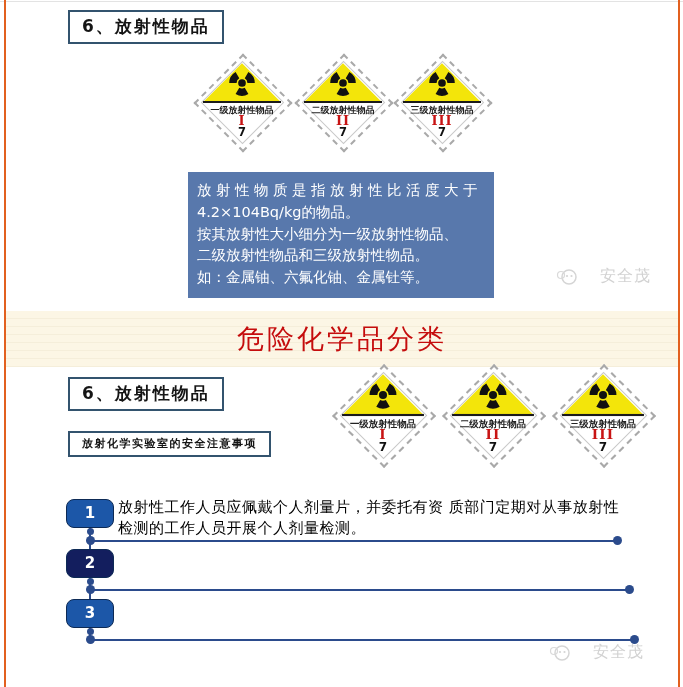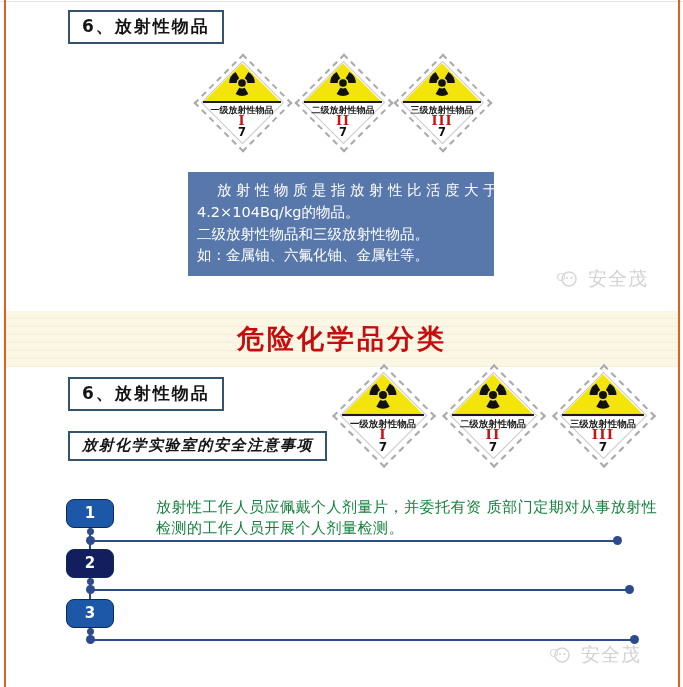--- a/index.html
+++ b/index.html
@@ -8,21 +8,21 @@
   .border-top{position:absolute;top:1px;left:0;right:0;height:1px;background:#e3e3e3;}
   .border-left{position:absolute;top:0;bottom:0;left:4px;width:2px;background:#e2601f;}
   .border-right{position:absolute;top:0;bottom:0;right:3px;width:2px;background:#e2601f;}
 
   
   .header-box{position:absolute;background:#fff;border:2px solid #33536e;
               padding:3px 12px 4px;font-size:17px;font-weight:700;color:#151515;
               letter-spacing:2px;white-space:nowrap;}
   .hb1{left:68px;top:10px;}
   .hb2{left:68px;top:377px;}
-  .hb3{left:68px;top:431px;font-size:15px;letter-spacing:1.5px;font-style:italic;}
+  .hb3{left:68px;top:431px;font-size:11px;letter-spacing:1.5px;}
 
   
   .diamond{position:absolute;width:98px;height:98px;}
   .d-dash{position:absolute;left:15px;top:15px;width:66px;height:66px;
           transform:rotate(45deg);border:2px dashed #a9a9a9;background:#fff;}
   .d-core{position:absolute;left:20px;top:20px;width:57px;height:57px;
           transform:rotate(45deg);background:#fff;border:1px solid #c9c9c9;}
   .d-yellow{position:absolute;inset:0;background:#f3e50a;
             clip-path:polygon(50% 10.5%,89.5% 50%,10.5% 50%);}
   .d-midline{position:absolute;left:10%;top:48px;width:80%;height:2px;background:#1b1b1b;}
@@ -36,52 +36,52 @@
            font-size:11.5px;font-weight:700;color:#111;line-height:1;}
   .d1a{left:193px;top:53px;} .d1b{left:294px;top:53px;} .d1c{left:393px;top:53px;}
   .d2a{left:334px;top:366px;} .d2b{left:444px;top:366px;} .d2c{left:554px;top:366px;}
   .row2{transform:scale(1.05);transform-origin:center;}
 
   
   .info-box{position:absolute;left:188px;top:172px;width:306px;box-sizing:border-box;
             background:#5878ac;color:#ffffff;padding:8px 9px 9px;
             font-size:14.5px;line-height:1.5;}
   .info-box .line{white-space:nowrap;}
-  .info-box .spread{letter-spacing:4.5px;margin-left:20px;}
+  .info-box .spread{letter-spacing:4.5px;}
 
   
   .banner{position:absolute;left:6px;right:5px;top:311px;height:56px;
           background:repeating-linear-gradient(0deg,#f5eeda 0,#f5eeda 1px,#fcf6e5 1px,#fcf6e5 8px);}
   .banner-title{width:100%;text-align:center;line-height:56px;font-size:27px;
-                font-weight:700;color:#c50d0d;letter-spacing:3px;}
+                font-weight:400;color:#c50d0d;letter-spacing:3px;}
 
   
   .vline{position:absolute;left:89px;top:505px;width:2px;height:137px;background:#2b4b8c;}
   .badge{position:absolute;left:66px;width:46px;height:27px;border-radius:8px;
          border:1px solid #0d2a55;color:#fff;font-size:15px;font-weight:700;
          text-align:center;line-height:27px;}
   .b1{top:499px;background:#1c57a8;}
   .b2{top:549px;background:#131e5e;}
   .b3{top:599px;background:#1c57a8;}
-  .item-text{position:absolute;left:118px;width:505px;font-size:15px;color:#15803d;
-             line-height:1.42;letter-spacing:0.5px;margin-left:38px;}
+  .item-text{position:absolute;left:118px;width:505px;font-size:15px;color:#000000;
+             line-height:1.42;letter-spacing:0.5px;}
   .t1{top:497px;} .t2{top:547px;} .t3{top:597px;}
   .sep{position:absolute;height:2px;background:#2b4b8c;}
   .s1{top:540px;left:90px;width:528px;}
   .s2{top:589px;left:90px;width:540px;}
   .s3{top:639px;left:90px;width:545px;}
   .dot{position:absolute;width:9px;height:9px;border-radius:50%;background:#2b4b8c;}
   .dj1{left:86px;top:536px;} .dj2{left:86px;top:585px;} .dj3{left:86px;top:635px;}
   .dr1{left:613px;top:536px;} .dr2{left:625px;top:585px;} .dr3{left:630px;top:635px;}
   .mini{width:7px;height:7px;}
   .dm1{left:87px;top:528px;} .dm2{left:87px;top:578px;} .dm3{left:87px;top:628px;}
 
   
-  .watermark{position:absolute;display:flex;align-items:center;gap:10px;
-             color:#d2d2d2;font-size:19px;letter-spacing:1px;}
+  .watermark{position:absolute;display:flex;align-items:center;gap:22px;
+             color:#d2d2d2;font-size:16px;letter-spacing:1px;}
   .wm1{left:556px;top:266px;}
   .wm2{left:549px;top:642px;}
   .wm-icon{width:22px;height:20px;}
 </style>
 </head>
 <body>
 
 <div class="page">
   <div class="border-top"></div>
   <div class="border-left"></div>
@@ -139,20 +139,21 @@
       </g>
     </svg>
     <div class="d-label">三级放射性物品</div>
     <div class="d-roman">III</div>
     <div class="d-seven">7</div>
   </div>
 
   <div class="info-box">
     <div class="line spread">放射性物质是指放射性比活度大于</div>
     <div class="line">4.2×104Bq/kg的物品。</div>
+    <div class="line">按其放射性大小细分为一级放射性物品、</div>
     <div class="line">二级放射性物品和三级放射性物品。</div>
     <div class="line">如：金属铀、六氟化铀、金属钍等。</div>
   </div>
 
   <div class="watermark wm1">
     <svg class="wm-icon" viewBox="0 0 22 20">
       <circle cx="13" cy="10" r="7" fill="none" stroke="#d5d5d5" stroke-width="1.5"></circle>
       <circle cx="5" cy="8" r="3.5" fill="none" stroke="#d9d9d9" stroke-width="1.2"></circle>
       <circle cx="11" cy="9" r="1.1" fill="#d5d5d5"></circle>
       <circle cx="15.5" cy="9" r="1.1" fill="#d5d5d5"></circle>

